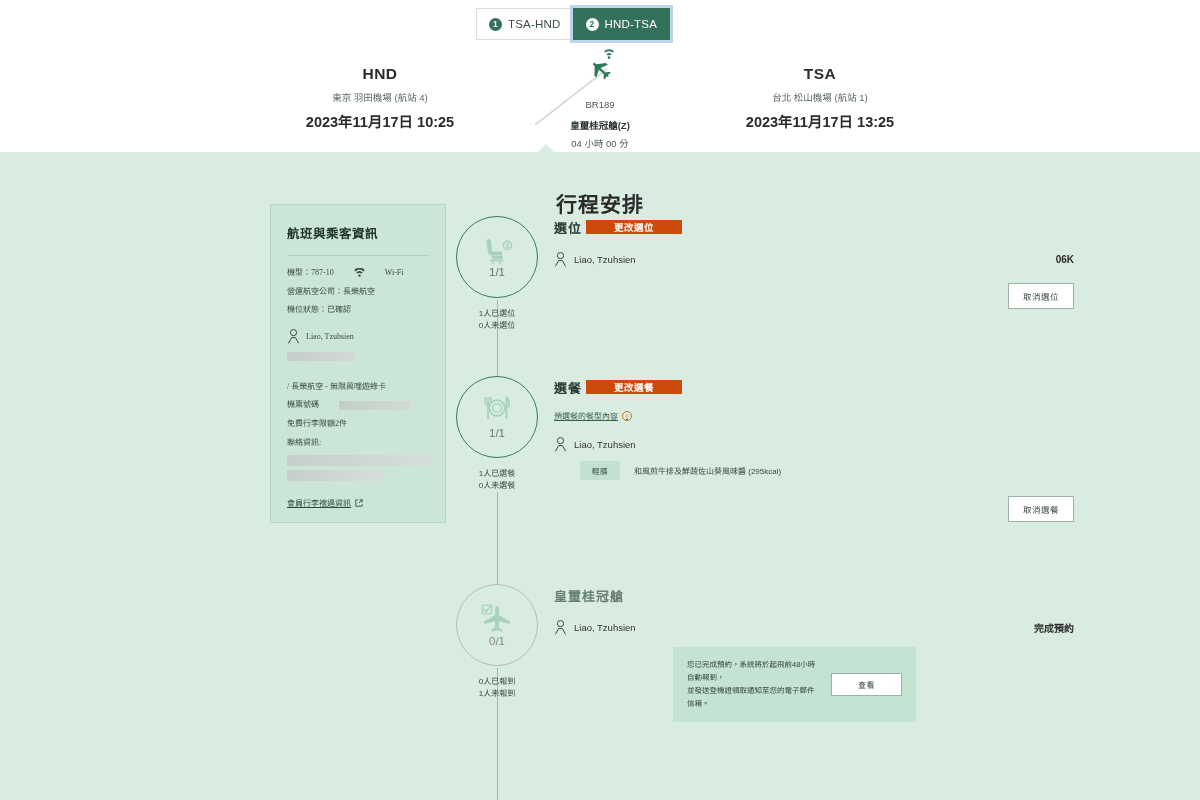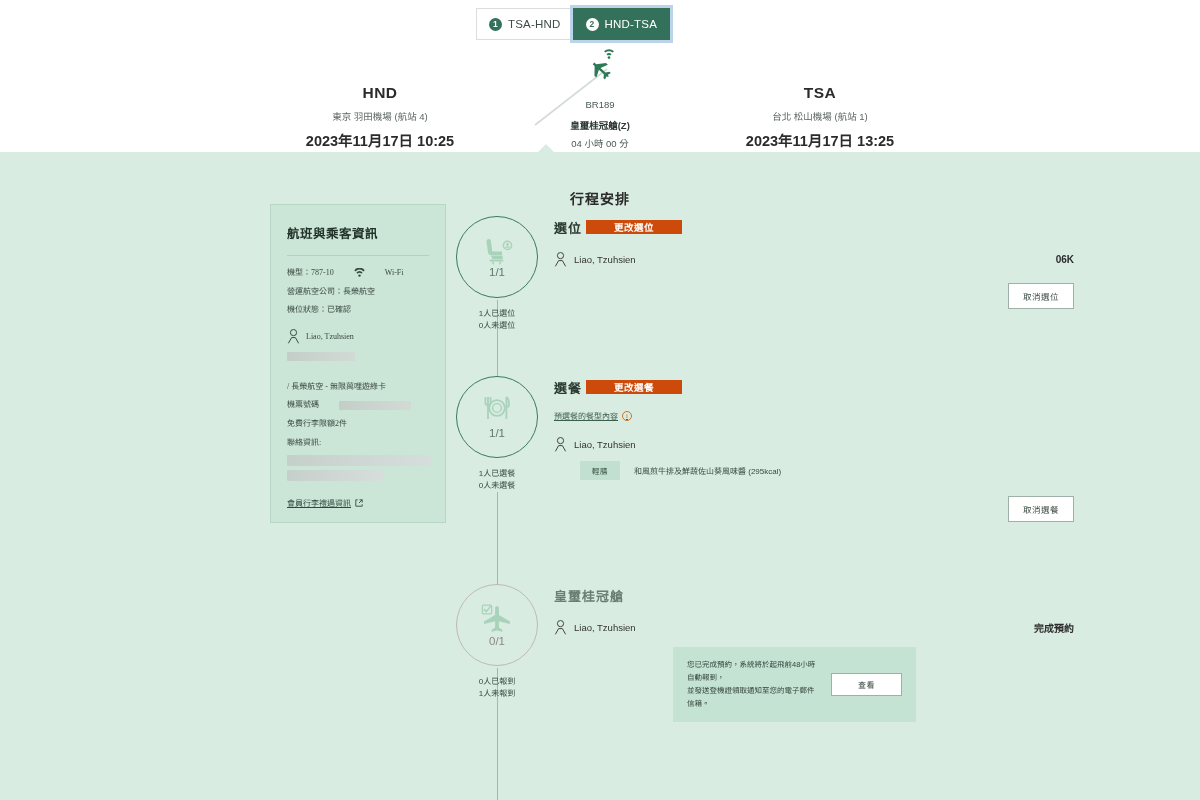--- a/index.html
+++ b/index.html
@@ -43,21 +43,21 @@
     width: 13px; height: 13px; border-radius: 50%;
     display: inline-flex; align-items: center; justify-content: center;
     font-size: 8.5px; font-weight: bold;
     background: #33715a; color: #ffffff;
   }
   .tab.active .num { background: #ffffff; color: #33715a; }
 
   
   .flight-summary {
     position: absolute; left: 0; top: 45px; width: 1200px;
-    display: flex; justify-content: center; align-items: flex-end;
+    display: flex; justify-content: center; align-items: center;
   }
   .endpoint { width: 290px; text-align: center; }
   .endpoint .code {
     font-size: 15.5px; font-weight: bold; color: #2b2b2b;
     letter-spacing: .5px;
   }
   .endpoint .airport {
     font-size: 9.5px; color: #5a6660; margin-top: 7px;
   }
   .endpoint .datetime {
@@ -85,21 +85,21 @@
 
   
   .main-area {
     position: relative;
     width: 1200px; height: 648px;
     background: #d9ece1;
   }
   .section-title {
     position: absolute; left: 0; top: 36px; width: 1200px;
     text-align: center;
-    font-size: 14px; font-weight: bold; color: #2b2b2b;
+    font-size: 21px; font-weight: bold; color: #2b2b2b;
     letter-spacing: 1px;
   }
 
   
   .info-card {
     position: absolute; left: 270px; top: 52px;
     width: 176px;
     background: #cbe5d6;
     border: 1px solid #b6d7c4;
     padding: 18px 16px 12px 16px;

